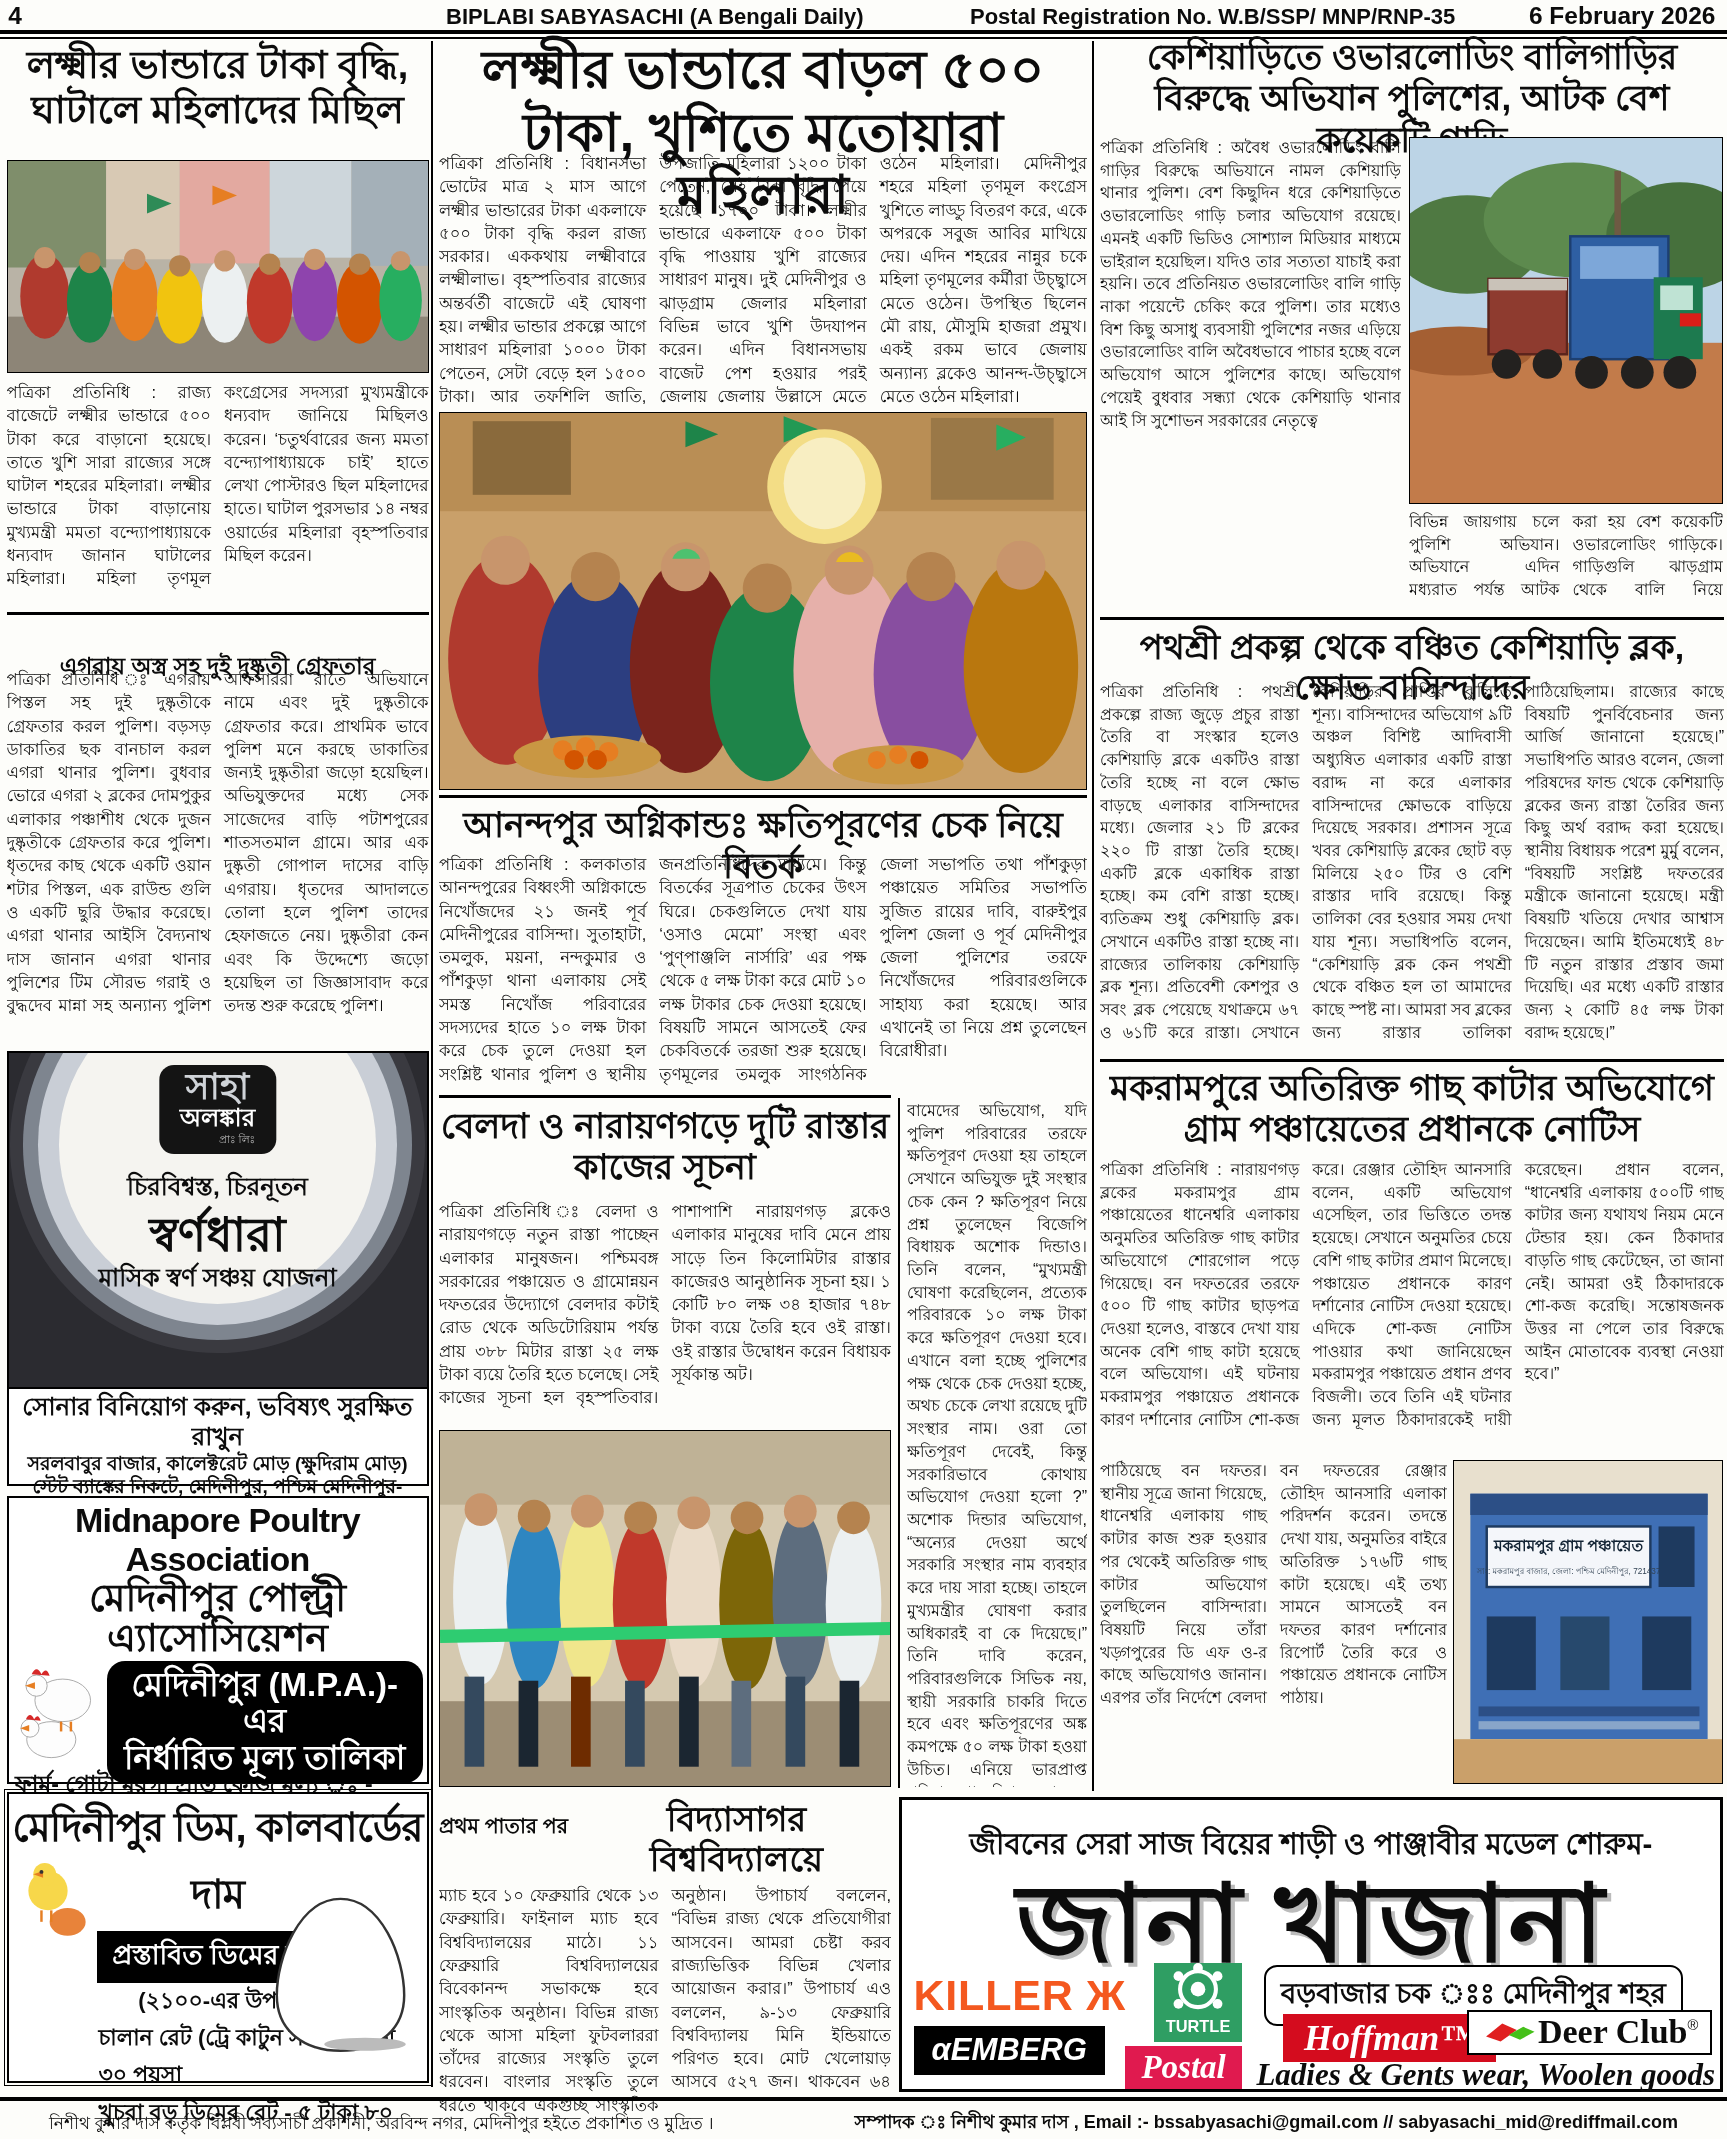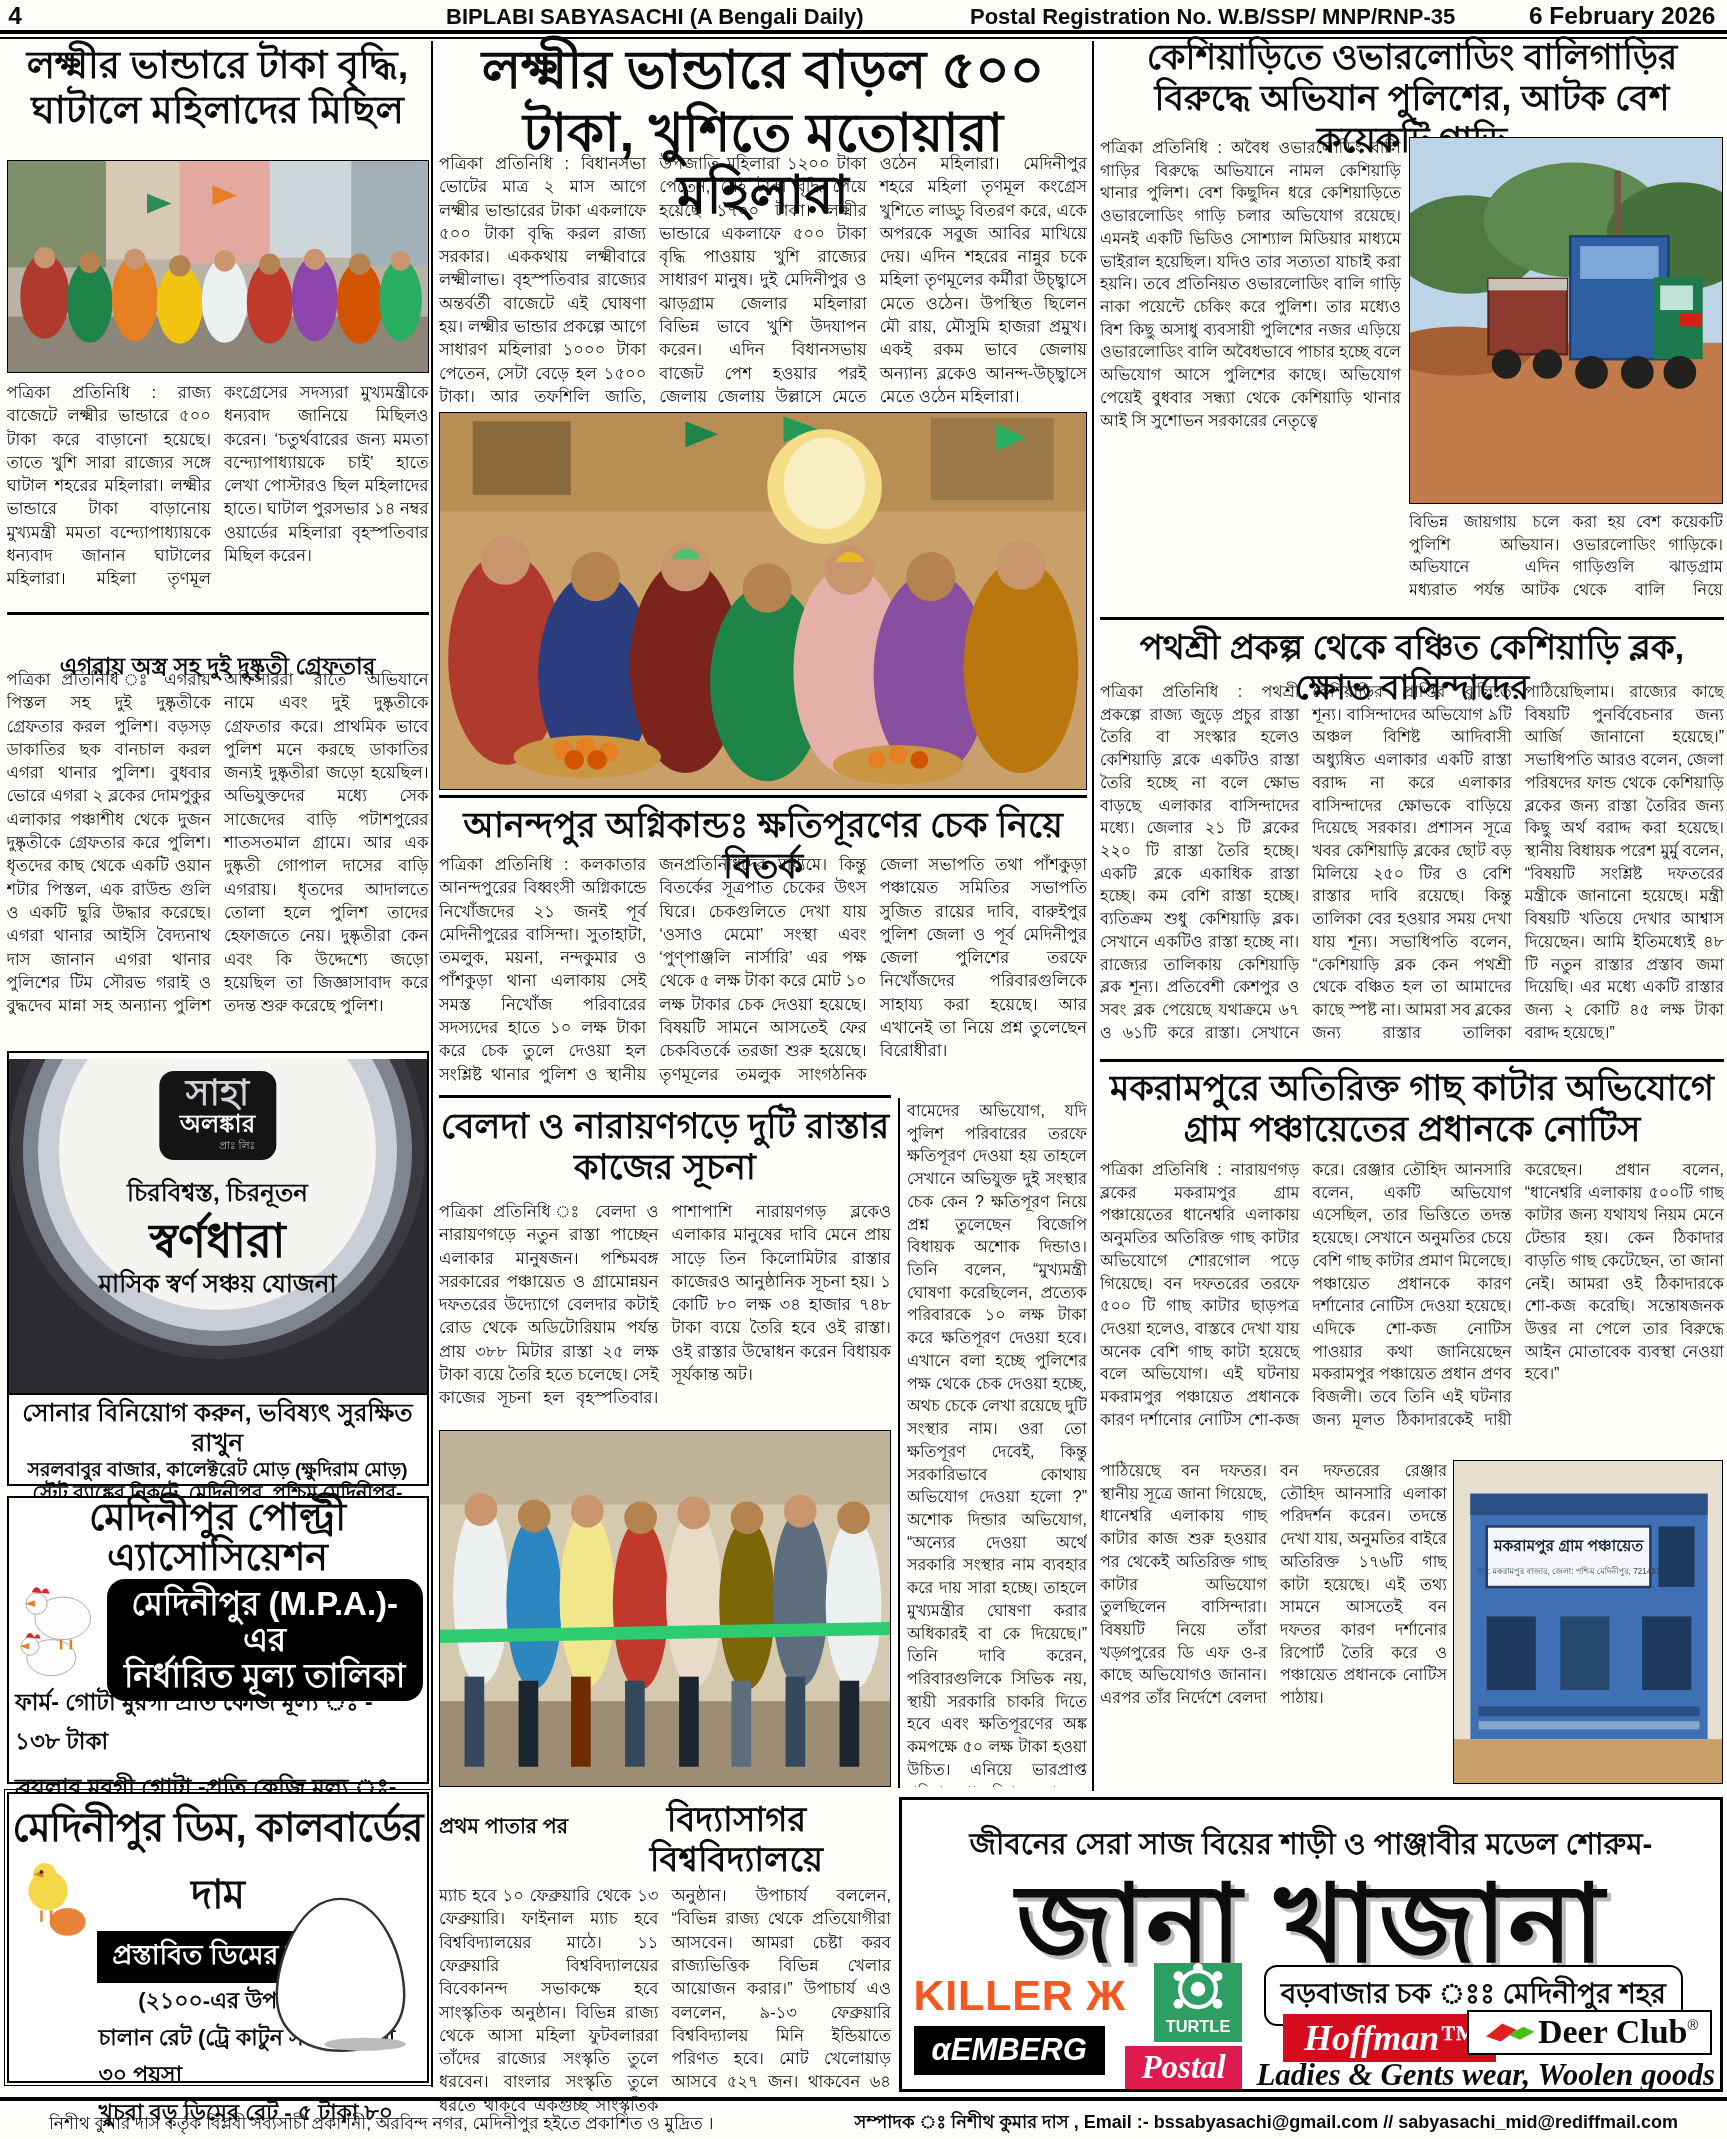--- a/index.html
+++ b/index.html
@@ -78,41 +78,42 @@
   <div class="abs rule" style="left:6.5px;top:612px;width:422px;height:2.5px;"></div>
 
   <div class="abs hd" style="left:6.5px;top:653px;width:422px;font-size:23px;">এগরায় অস্ত্র সহ দুই দুষ্কৃতী গ্রেফতার</div>
 
   <div class="abs bodytxt cols2" style="left:6.5px;top:668px;width:422px;height:375px;">
     <span>পত্রিকা প্রতিনিধি ঃ এগরায় পিস্তল সহ দুই দুষ্কৃতীকে গ্রেফতার করল পুলিশ। বড়সড় ডাকাতির ছক বানচাল করল এগরা থানার পুলিশ। বুধবার ভোরে এগরা ২ ব্লকের দোমপুকুর এলাকার পঞ্চাশীধ থেকে দুজন দুষ্কৃতীকে গ্রেফতার করে পুলিশ। ধৃতদের কাছ থেকে একটি ওয়ান শটার পিস্তল, এক রাউন্ড গুলি ও একটি ছুরি উদ্ধার করেছে। এগরা থানার আইসি বৈদ্যনাথ দাস জানান এগরা থানার পুলিশের টিম সৌরভ গরাই ও বুদ্ধদেব মান্না সহ অন্যান্য পুলিশ</span>
     <span>অফিসাররা রাতে অভিযানে নামে এবং দুই দুষ্কৃতীকে গ্রেফতার করে। প্রাথমিক ভাবে পুলিশ মনে করছে ডাকাতির জন্যই দুষ্কৃতীরা জড়ো হয়েছিল। অভিযুক্তদের মধ্যে সেক সাজেদের বাড়ি পটাশপুরের শাতসতমাল গ্রামে। আর এক দুষ্কৃতী গোপাল দাসের বাড়ি এগরায়। ধৃতদের আদালতে তোলা হলে পুলিশ তাদের হেফাজতে নেয়। দুষ্কৃতীরা কেন এবং কি উদ্দেশ্যে জড়ো হয়েছিল তা জিজ্ঞাসাবাদ করে তদন্ত শুরু করেছে পুলিশ।</span>
   </div>
 
   <div class="abs adbox" style="left:6.5px;top:1051px;width:422px;height:435px;">
-    <div style="position:relative;height:334px;background:#2b2b30;overflow:hidden;margin-top:6px;">
+    <div style="position:relative;height:334px;background:#2b2b30;overflow:hidden;">
       <div style="position:absolute;left:12%;top:-20%;width:76%;height:95%;background:#f5f4f0;border-radius:50%;box-shadow:0 0 0 21px #c9ced6, 0 0 0 36px #7e858f, 0 0 0 49px #3a3a40;"></div>
       <div style="position:absolute;left:50%;top:11.5px;transform:translateX(-50%);background:#141414;border-radius:14.7px;padding:4.9px 21px;text-align:center;">
         <div class="b" style="font-size:36px;color:#cfd3d8;line-height:1;">সাহা</div>
         <div class="b" style="font-size:24.5px;color:#fff;line-height:1.1;">অলঙ্কার</div>
         <div style="font-size:10.6px;color:#bbb;text-align:right;">প্রাঃ লিঃ</div>
       </div>
       <div class="b center" style="position:absolute;left:0;right:0;top:115px;font-size:24.5px;">চিরবিশ্বস্ত, চিরনূতন</div>
       <div class="b center" style="position:absolute;left:0;right:0;top:146px;font-size:47px;">স্বর্ণধারা</div>
       <div class="b center" style="position:absolute;left:0;right:0;top:206px;font-size:24.5px;">মাসিক স্বর্ণ সঞ্চয় যোজনা</div>
     </div>
     <div class="center" style="border-top:2.5px solid #000;padding-top:3.3px;line-height:1.22;">
       <div class="b" style="font-size:24.5px;">সোনার বিনিয়োগ করুন, ভবিষ্যৎ সুরক্ষিত রাখুন</div>
       <div class="b" style="font-size:19px;">সরলবাবুর বাজার, কালেক্টরেট মোড় (ক্ষুদিরাম মোড়)</div>
       <div class="b" style="font-size:19px;">স্টেট ব্যাঙ্কের নিকটে, মেদিনীপুর, পশ্চিম মেদিনীপুর- ৭২১১০১</div>
       <div class="b" style="font-size:19px;">দূরভাষ ঃ ০৩২২২-২৭৫০৬৭</div>
       <div class="b" style="font-size:19px;">মোবাইল ঃ ৯৮৩৬৬৮৩৩৩৬ / ৯৬৭৯৬১৫২৮৫ / ৯৪৩৪০১০৭২১</div>
     </div>
   </div>
 
   <div class="abs adbox" style="left:6.5px;top:1496px;width:422px;height:288px;">
+    <div class="b center" style="font-size:34px;letter-spacing:-0.8px;margin-top:3.3px;">Midnapore Poultry Association</div>
     <div class="b center" style="font-size:38px;line-height:1.05;">মেদিনীপুর পোল্ট্রী এ্যাসোসিয়েশন</div>
     <div style="position:relative;height:105px;">
       <svg class="abs" style="left:3.3px;top:1.6px;" width="90" height="100" viewBox="0 0 110 122">
         <ellipse cx="62" cy="48" rx="34" ry="26" fill="#fdfdfd" stroke="#999"></ellipse>
         <circle cx="30" cy="30" r="13" fill="#fdfdfd" stroke="#999"></circle>
         <path d="M24 16 q6 -12 12 0 q6 -10 10 2" fill="#d62828"></path>
         <polygon points="16,30 28,26 28,34" fill="#e67e22"></polygon>
         <ellipse cx="48" cy="96" rx="30" ry="22" fill="#fdfdfd" stroke="#999"></ellipse>
         <circle cx="22" cy="82" r="11" fill="#fdfdfd" stroke="#999"></circle>
         <path d="M17 71 q5 -10 10 0 q5 -8 8 2" fill="#d62828"></path>

